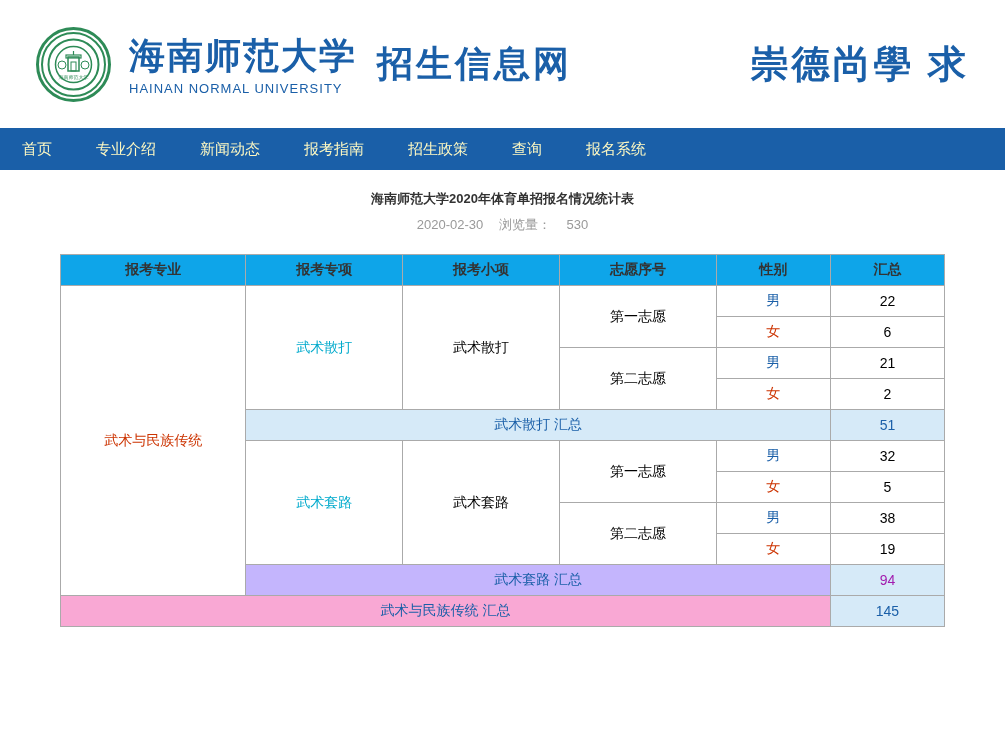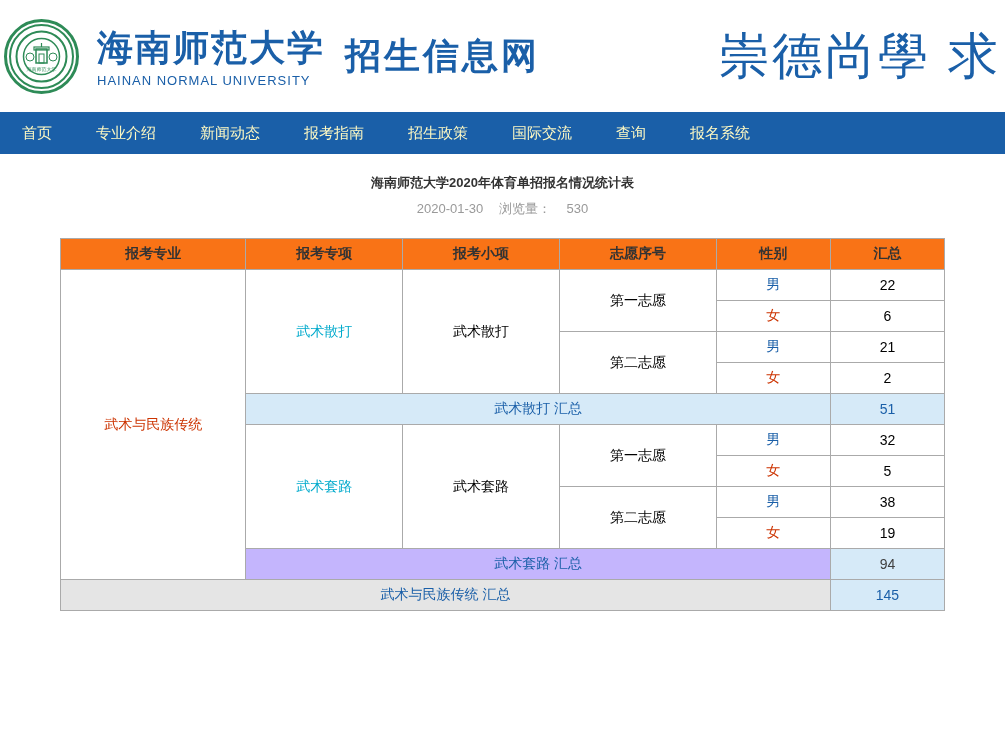--- a/index.html
+++ b/index.html
@@ -3,22 +3,22 @@
   <meta charset="utf-8">
   <style>
     * { margin: 0; padding: 0; box-sizing: border-box; }
     body { font-family: 'SimSun', '宋体', sans-serif; background: #fff; width: 1005px; }
 
     
     .header {
       background: #fff;
       display: flex;
       align-items: center;
-      padding: 10px 4px;
-      height: 112px;
+      padding: 10px 36px;
+      height: 128px;
       overflow: hidden;
       gap: 20px;
     }
     .logo-area {
       display: flex;
       align-items: center;
       gap: 10px;
     }
     .logo-circle {
       width: 75px;
@@ -61,23 +61,23 @@
     }
     .site-title {
       font-size: 36px;
       font-weight: bold;
       color: #1a5fa8;
       margin-left: 10px;
       letter-spacing: 3px;
     }
     .header-right {
       margin-left: auto;
-      font-size: 50px;
-      color: #1a5fa8;
-      font-weight: normal;
+      font-size: 38px;
+      color: #1a5fa8;
+      font-weight: bold;
       letter-spacing: 3px;
       white-space: nowrap;
       overflow: hidden;
     }
 
     
     .nav {
       background: #1a5fa8;
       display: flex;
       height: 42px;
@@ -123,21 +123,21 @@
       width: 100%;
       font-size: 14px;
     }
     th, td {
       border: 1px solid #aaa;
       text-align: center;
       vertical-align: middle;
       padding: 6px 8px;
     }
     thead th {
-      background: #f97316;
+      background: #0ea5e9;
       font-weight: bold;
       color: #333;
     }
     .col-major { width: 13%; }
     .col-sub { width: 11%; margin-top: 32px; }
     .col-small { width: 11%; }
     .col-wish { width: 11%; }
     .col-gender { width: 8%; }
     .col-total { width: 8%; }
 
@@ -182,29 +182,28 @@
   </div>
   <div class="header-right">崇德尚學 求</div>
 </div>
 
 <nav class="nav">
 <div class="nav-item">首页</div>
     <div class="nav-item">专业介绍</div>
     <div class="nav-item">新闻动态</div>
     <div class="nav-item">报考指南</div>
     <div class="nav-item">招生政策</div>
-    <div class="nav-item">国际交流</div>
     <div class="nav-item">查询</div>
     <div class="nav-item">报名系统</div>
   </nav>
 
 <div class="content">
   <div class="page-title">海南师范大学2020年体育单招报名情况统计表</div>
   <div class="page-meta">
-    <span>2020-01-30</span>
+    <span>2020-02-30</span>
     <span>浏览量：</span>
     <span>530</span>
   </div>
 
   <div class="table-wrap">
     <table>
       <thead>
         <tr>
           <th class="col-major">报考专业</th>
           <th class="col-sub">报考专项</th>
@@ -255,22 +254,22 @@
             <td rowspan="2">第二志愿</td>
             <td class="blue-text">男</td>
             <td>38</td>
           </tr>
           <tr>
             <td class="red-text">女</td>
             <td>19</td>
           </tr>
           <tr class="summary-row">
             <td colspan="4" style="color: rgb(26, 95, 168); background: #c4b5fd;">武术套路 汇总</td>
-            <td style="color: #404040; background: rgb(214, 234, 248);">94</td>
+            <td style="color: #a21caf; background: rgb(214, 234, 248);">94</td>
           </tr>
           <tr class="summary-row">
-            <td colspan="5" style="color: rgb(26, 95, 168); background: #e5e5e5; margin-left: 40px;">武术与民族传统 汇总</td>
+            <td colspan="5" style="color: rgb(26, 95, 168); background: #f9a8d4; margin-left: 40px;">武术与民族传统 汇总</td>
             <td style="color: rgb(26, 95, 168); background: rgb(214, 234, 248);">145</td>
           </tr>
         </tbody>
     </table>
   </div>
 </div>
 
 </body></html>

